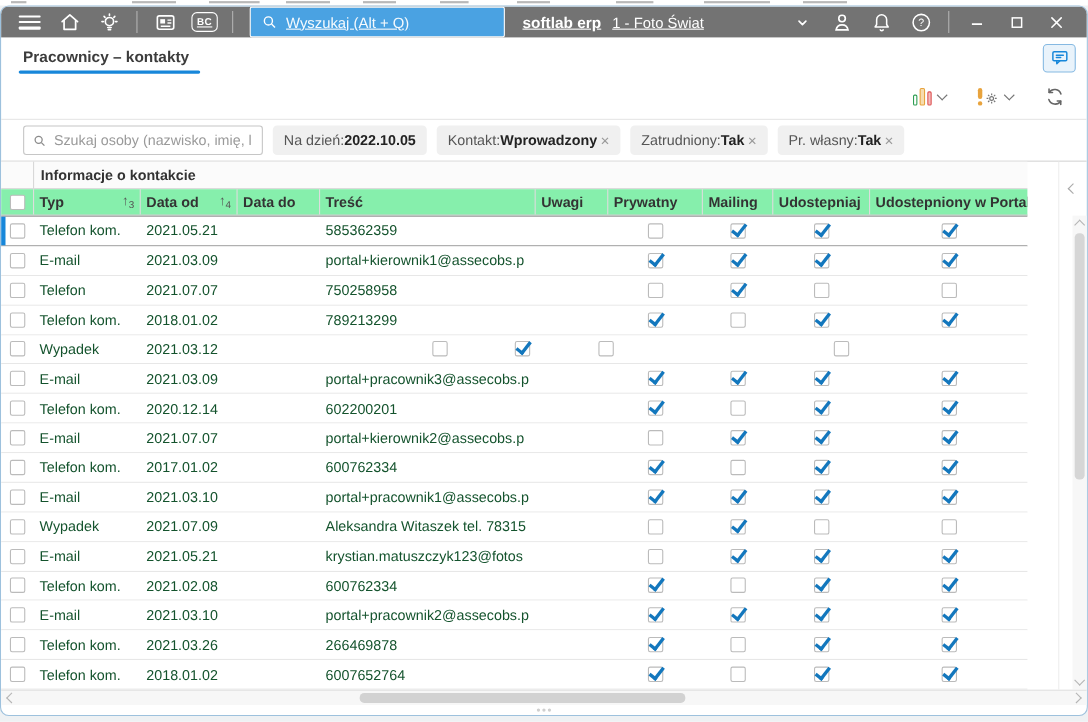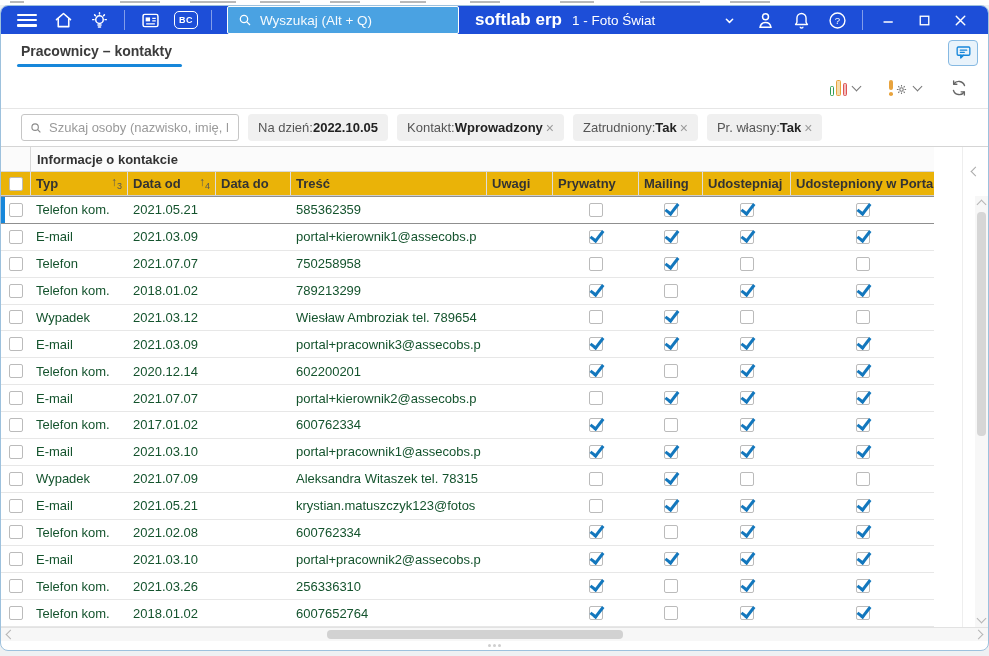--- a/index.html
+++ b/index.html
@@ -9,38 +9,38 @@
 
   
   .bgstrip { height: 5px; background:#fff; position:relative; overflow:hidden; }
   .bgstrip .dash { position:absolute; top:1px; height:2px; background:#b9b9b9; }
 
   .window { position:absolute; left:0; top:5px; width:989px; height:646px;
             background:#fff; border:1px solid #9dc1dd; border-radius:8px;
             display:flex; flex-direction:column; overflow:hidden; }
 
   
-  .topbar { height:28px; background:#1d4ed8; display:flex; align-items:center;
-            padding:0 10px 0 8px; flex:none; color:#fff; }
+  .topbar { height:28px; background:#737373; display:flex; align-items:center;
+            padding:0 10px 0 8px; flex:none; color:#fff;text-decoration:underline; }
   .tb-btn { display:flex; align-items:center; justify-content:center;
             width:30px; height:30px; margin:0 3px; cursor:pointer; flex:none; }
   .tb-btn svg { width:21px; height:21px; }
   .burger { width:20px; height:13px; display:flex; flex-direction:column; justify-content:space-between; }
   .burger i { display:block; height:2.2px; background:#fff; border-radius:1px; }
   .tb-sep { width:1px; height:20px; background:rgba(255,255,255,.45); margin:0 7px; flex:none; }
   .bc-badge { border:1.6px solid #fff; border-radius:5px; font-size:9px; font-weight:bold;
               padding:3px 4px; letter-spacing:.5px; }
   .tb-search { display:flex; align-items:center; gap:7px; width:232px; height:28px;
                background:#4aa2e2; border:1px solid #fdfdfd; border-radius:2px;
                padding:0 9px; margin:0 8px; flex:none; }
   .tb-search svg { width:16px; height:16px; flex:none; }
   .tb-search input { background:transparent; border:none; outline:none; color:#fff;
                      font-size:13.5px; width:100%; font-family:"Liberation Sans",sans-serif; }
   .tb-search input::placeholder { color:#fff; opacity:.95; }
-  .app-name { font-size:17px; font-weight:bold; margin:0 10px 0 8px; white-space:nowrap; }
+  .app-name { font-size:14px; font-weight:bold; margin:0 10px 0 8px; white-space:nowrap; }
   .company { font-size:13.5px; white-space:nowrap; }
   .tb-spacer { flex:1; }
   .winctl svg { width:17px; height:17px; }
 
   
   .tabbar { height:33px; flex:none; display:flex; align-items:center; padding:0 10px 0 20px; }
   .tab { position:relative; height:100%; display:flex; align-items:center; cursor:pointer; }
   .tab .tab-label { font-size:14px; font-weight:bold; color:#3c3c3c; }
   .tab .tab-underline { position:absolute; left:-4px; right:-10px; bottom:0; height:3px;
                         background:#1787da; border-radius:2px; }
@@ -88,21 +88,21 @@
   
   .grid { flex:1; display:flex; min-height:0;gap:28px; }
   .grid-main { flex:1; display:flex; flex-direction:column; min-width:0; }
 
   .group-row { height:25px; flex:none; display:flex; border-bottom:1px solid #d8d8d8;
                background:#fbfbfb; }
   .group-row .gr-sel { width:30px; flex:none; border-right:1px solid #d8d8d8; }
   .group-row .gr-label { flex:1; display:flex; align-items:center; padding-left:6px;
                          font-size:13px; font-weight:bold; color:#333; }
 
-  .head-row { height:24px; flex:none; display:flex; background:#eab308;
+  .head-row { height:24px; flex:none; display:flex; background:#86efac;
               border-bottom:1px solid #cfcfcf; font-size:13px; font-weight:bold; color:#333; }
   .th { display:flex; align-items:center; padding:0 5px; border-right:1px solid #ddd;
         overflow:hidden; white-space:nowrap; cursor:pointer; }
   .th .sort { margin-left:auto; font-weight:normal; color:#555; font-size:12px; padding-left:4px; }
   .th .sort sub { font-size:9px; }
 
   .c-sel   { width:30px;  flex:none; display:flex; align-items:center; justify-content:center; }
   .c-typ   { width:97px;  flex:none; }
   .c-dod   { width:88px;  flex:none; }
   .c-ddo   { width:75px;  flex:none; }
@@ -459,21 +459,20 @@
                 <span class="cb on"></span>
               </span>
             </div>
             <div class="tr">
               <span class="td c-sel">
                 <span class="cb"></span>
               </span>
               <span class="td c-typ">Wypadek</span>
               <span class="td c-dod">2021.03.12</span>
               <span class="td c-ddo"></span>
-              <span class="td c-tresc">Wiesław Ambroziak tel. 789654</span>
               <span class="td c-uwagi"></span>
               <span class="td c-pryw cbcell">
                 <span class="cb"></span>
               </span>
               <span class="td c-mail cbcell">
                 <span class="cb on"></span>
               </span>
               <span class="td c-udo cbcell">
                 <span class="cb"></span>
               </span>
@@ -679,21 +678,21 @@
                 <span class="cb on"></span>
               </span>
             </div>
             <div class="tr">
               <span class="td c-sel">
                 <span class="cb"></span>
               </span>
               <span class="td c-typ">Telefon kom.</span>
               <span class="td c-dod">2021.03.26</span>
               <span class="td c-ddo"></span>
-              <span class="td c-tresc">256336310</span>
+              <span class="td c-tresc">266469878</span>
               <span class="td c-uwagi"></span>
               <span class="td c-pryw cbcell">
                 <span class="cb on"></span>
               </span>
               <span class="td c-mail cbcell">
                 <span class="cb"></span>
               </span>
               <span class="td c-udo cbcell">
                 <span class="cb on"></span>
               </span>

